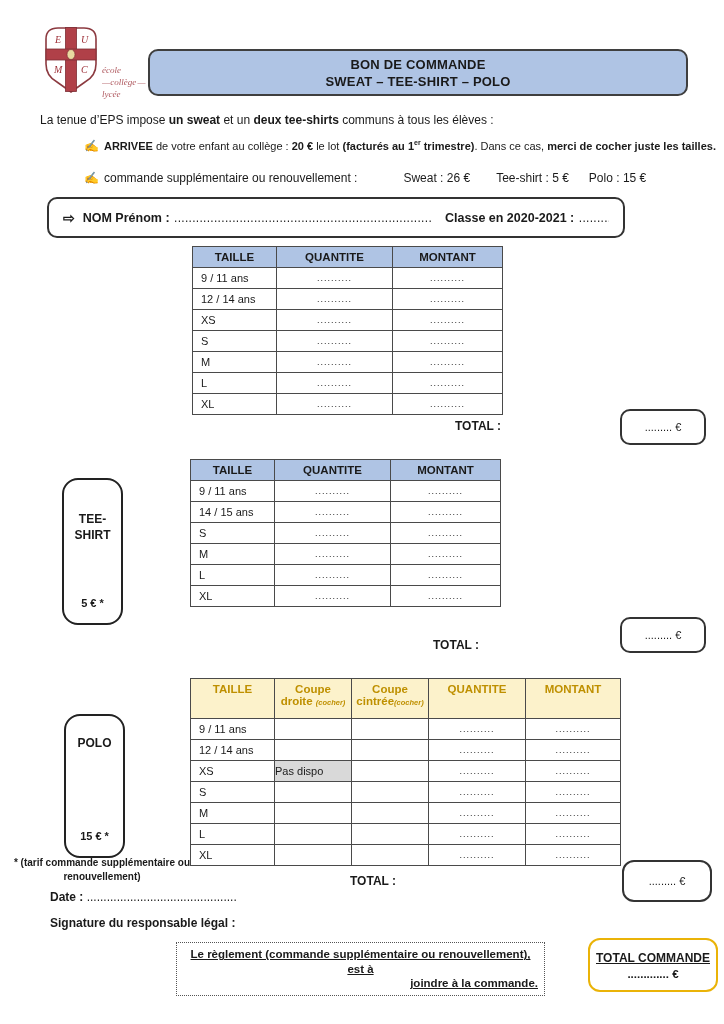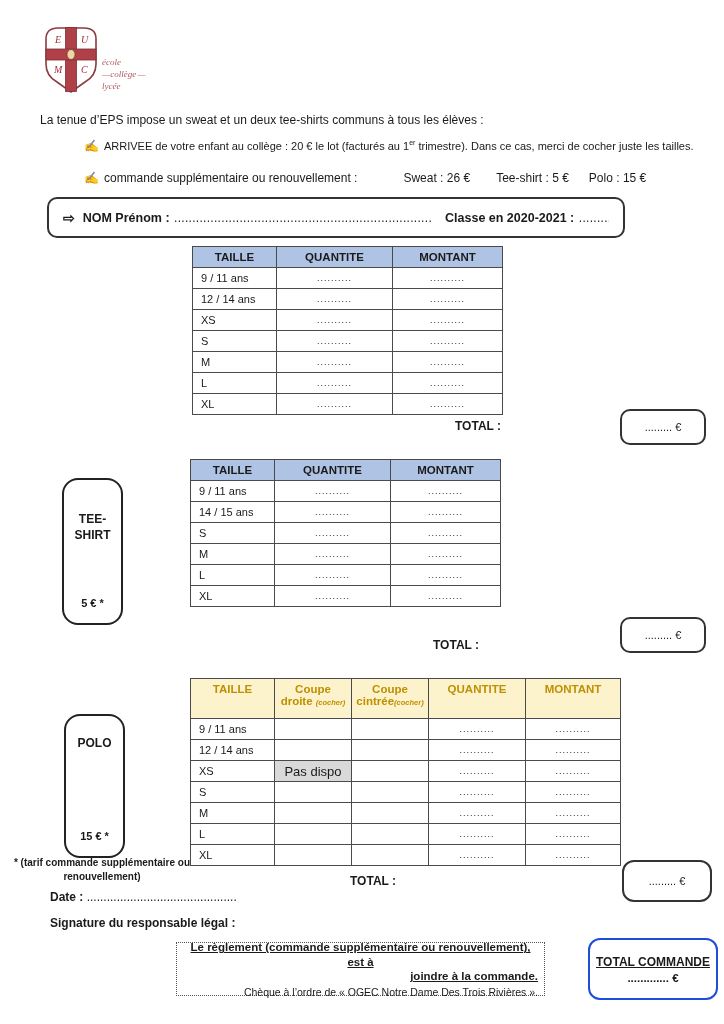--- a/index.html
+++ b/index.html
@@ -30,21 +30,21 @@
 
   
   .intro1{left:40px;top:113px;font-size:12px;white-space:nowrap;}
   .bullet{white-space:nowrap;}
   .bullet .icon{font-size:12px;margin-right:5px;}
   .bullet1{left:84px;top:139px;font-size:11px;}
   .bullet2{left:84px;top:171px;font-size:12px;}
   .bullet2 .p1{margin-left:46px;}
   .bullet2 .p2{margin-left:26px;}
   .bullet2 .p3{margin-left:20px;}
-  b,.b{font-weight:normal;}
+  b,.b{font-weight:bold;}
   sup{font-size:7px;}
 
   
   .name-box{left:47px;top:197px;width:578px;height:41px;border:2px solid #333;
     border-radius:10px;display:flex;align-items:center;padding:0 14px;white-space:nowrap;}
   .name-box .arrow{font-weight:bold;font-size:14px;margin-right:8px;}
   .name-box .lbl{font-weight:bold;font-size:12.5px;}
   .name-box .dots{font-size:12px;letter-spacing:.3px;overflow:hidden;max-width:292px;}
   .name-box .cls{font-weight:bold;font-size:12.5px;margin-left:14px;}
 
@@ -61,37 +61,37 @@
     height:21px;text-align:center;vertical-align:middle;}
   table.order tbody tr{height:21px;}
   td.size{font-size:11px;padding-left:8px;vertical-align:middle;}
   td.dots{font-size:9px;letter-spacing:1px;text-align:center;vertical-align:middle;color:#222;}
   td.blank{background:#fff;}
   table.polo thead th{background:var(--polo-yellow-bg);color:var(--polo-gold-text);
     height:40px;vertical-align:top;padding-top:4px;}
   table.polo thead th .h-main{font-size:11.5px;font-weight:bold;}
   table.polo thead th .h-sub{font-size:11.5px;font-weight:bold;}
   table.polo thead th .note{font-size:7.5px;font-style:italic;font-weight:bold;}
-  td.pas-dispo{background:var(--pas-dispo-gray);font-size:13px;text-align:center;vertical-align:middle;}
+  td.pas-dispo{background:var(--pas-dispo-gray);font-size:11px;vertical-align:middle;}
 
   .total-label{font-weight:bold;font-size:12px;white-space:nowrap;}
   .total-box{border:2px solid #333;border-radius:10px;display:flex;align-items:center;
     justify-content:center;font-size:11px;}
 
   
   .footnote{left:10px;top:856px;width:184px;text-align:center;font-weight:bold;
     font-size:10px;line-height:1.35;}
   .date-line{left:50px;top:890px;font-size:12px;font-weight:bold;white-space:nowrap;}
   .sig-line{left:50px;top:916px;font-size:12px;font-weight:bold;}
   .payment-box{left:176px;top:942px;width:369px;height:54px;border:1.5px dotted #555;
     display:flex;flex-direction:column;align-items:flex-end;justify-content:center;
     text-align:center;padding:2px 6px;}
   .payment-box .l12{font-weight:bold;font-size:11.5px;text-decoration:underline;line-height:1.25;}
   .payment-box .l3{font-size:10.5px;margin-top:2px;}
-  .grand-total-box{left:588px;top:938px;width:130px;height:62px;border:2px solid #1d4ed8;
+  .grand-total-box{left:588px;top:938px;width:130px;height:54px;border:2px solid #eab308;
     border-radius:12px;display:flex;flex-direction:column;align-items:center;
     justify-content:center;gap:3px;}
   .grand-total-box .t{font-weight:bold;font-size:12px;text-decoration:underline;}
   .grand-total-box .v{font-weight:bold;font-size:11.5px;}
   .footer{left:0;top:1002px;width:724px;text-align:center;font-size:8px;color:#8a8a8a;
     letter-spacing:.2px;}
 </style>
 </head>
 <body>
 
@@ -100,26 +100,30 @@
   <svg class="abs" style="left:44px;top:26px;" width="54" height="68" viewBox="0 0 54 68">
     <path d="M14 2 L40 2 Q52 2 52 13 L52 38 Q52 50 41 56 L27 66 L13 56 Q2 50 2 38 L2 13 Q2 2 14 2 Z" fill="#ffffff" stroke="#8c3a40" stroke-width="1.6"></path>
     <rect x="21.5" y="1.5" width="11" height="64" fill="#b04048" stroke="#7d2f35" stroke-width="0.8"></rect>
     <rect x="2" y="23" width="50" height="11" fill="#b04048" stroke="#7d2f35" stroke-width="0.8"></rect>
     <ellipse cx="27" cy="28.5" rx="4" ry="5" fill="#e9d9a0" stroke="#7d2f35" stroke-width="0.7"></ellipse>
     <text x="11" y="17" font-size="10" font-family="Liberation Serif, serif" font-style="italic" fill="#9e3038">E</text>
     <text x="37" y="17" font-size="10" font-family="Liberation Serif, serif" font-style="italic" fill="#9e3038">U</text>
     <text x="10" y="47" font-size="10" font-family="Liberation Serif, serif" font-style="italic" fill="#9e3038">M</text>
     <text x="37" y="47" font-size="10" font-family="Liberation Serif, serif" font-style="italic" fill="#9e3038">C</text>
   </svg>
-  <div class="abs logo-text" style="left:102px;top:56px;">
+  <div class="abs logo-text" style="left:102px;top:64px;">
     <div class="lvl1">école</div>
     <div class="lvl2">collège</div>
     <div class="lvl3">lycée</div>
   </div>
 
+  <div class="abs title-box">
+    <div>BON DE COMMANDE</div>
+    <div>SWEAT – TEE-SHIRT – POLO</div>
+  </div>
 
   <div class="abs intro1"><span>La tenue d’EPS impose </span><b>un sweat</b><span> et un </span><b>deux tee-shirts</b><span> communs à tous les élèves :</span></div>
 
   <div class="abs bullet bullet1"><span class="icon">✍</span><b>ARRIVEE</b><span> de votre enfant au collège : </span><b>20 €</b><span> le lot </span><b>(facturés au 1</b><b><sup>er</sup></b><b> trimestre)</b><span>. Dans ce cas, </span><b>merci de cocher juste les tailles.</b></div>
 
   <div class="abs bullet bullet2"><span class="icon">✍</span><span>commande supplémentaire ou renouvellement :</span><span class="p1">Sweat : 26 €</span><span class="p2">Tee-shirt : 5 €</span><span class="p3">Polo : 15 €</span></div>
 
   <div class="abs name-box">
     <span class="arrow">⇨</span>
     <span class="lbl">NOM Prénom :</span>&nbsp;
@@ -331,21 +335,20 @@
     <div>renouvellement)</div>
   </div>
 
   <div class="abs date-line"><span>Date :</span> <span style="font-weight:normal;">.............................................</span></div>
 
   <div class="abs sig-line">Signature du responsable légal :</div>
 
   <div class="abs payment-box">
     <div class="l12">Le règlement (commande supplémentaire ou renouvellement), est à</div>
     <div class="l12">joindre à la commande.</div>
-    <div class="l3">Chèque à l’ordre de « OGEC Notre Dame Des Trois Rivières ».</div>
   </div>
 
   <div class="abs grand-total-box">
     <div class="t">TOTAL COMMANDE</div>
     <div class="v">............. €</div>
   </div>
 
 </div>
 
 </body></html>

